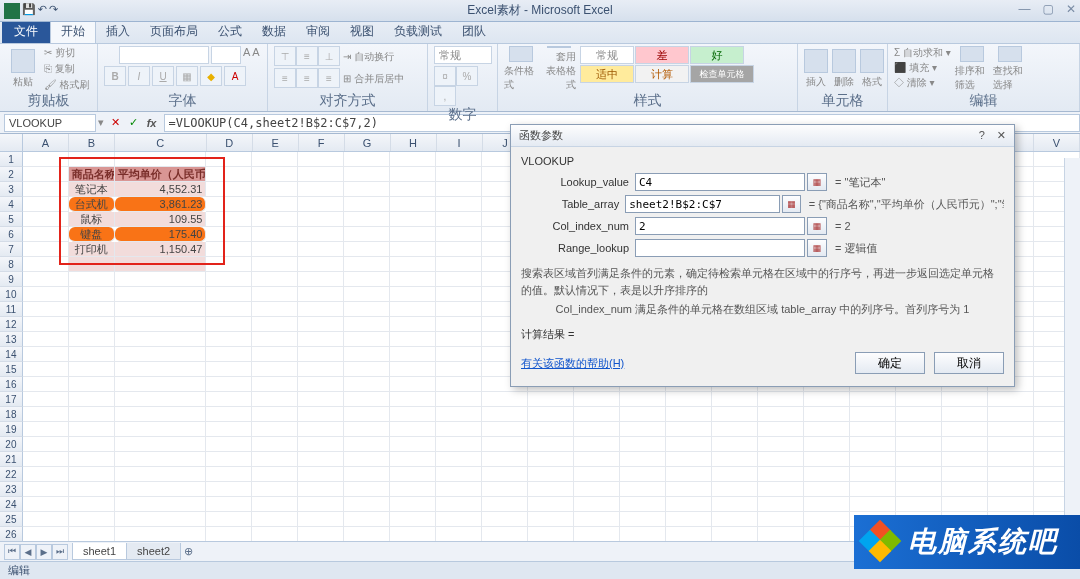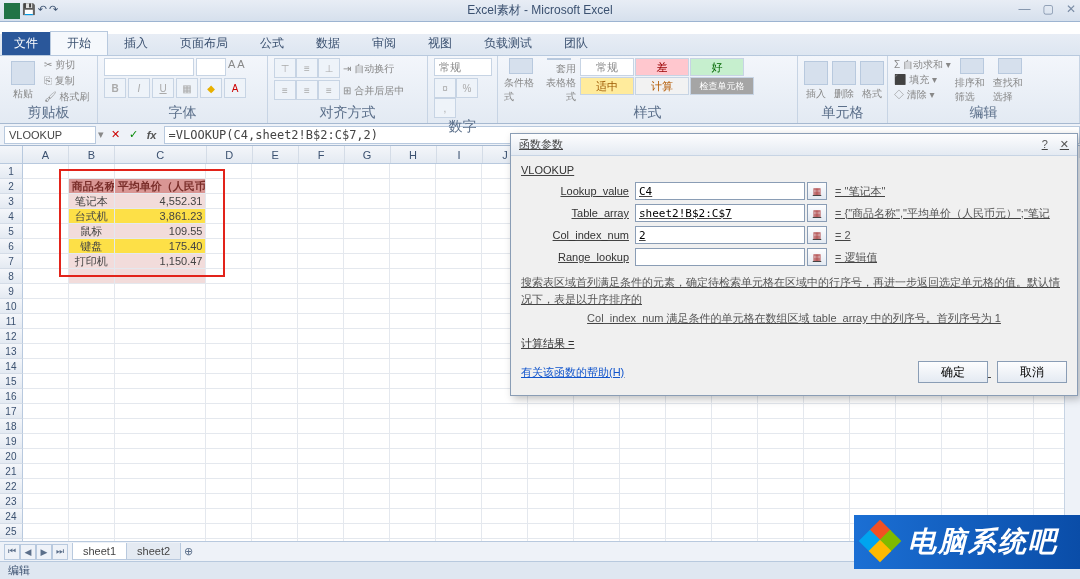--- a/index.html
+++ b/index.html
@@ -1,22 +1,22 @@
 <!DOCTYPE html>
 <html><head>
 <meta charset="utf-8">
 <style>
 * { margin:0; padding:0; box-sizing:border-box; font-family:"Microsoft YaHei","SimSun",sans-serif; }
 body { background:#fff; width:1080px; height:579px; overflow:hidden; position:relative; font-size:11px; color:#444; }
 .titlebar { height:22px; background:linear-gradient(#e8edf5,#d6e0ed); display:flex; align-items:center; justify-content:center; position:relative; border-bottom:1px solid #9db4d1; }
 .titlebar .icon-l { position:absolute; left:4px; top:3px; display:flex; gap:2px; }
 .titlebar .wincontrols { position:absolute; right:4px; top:2px; display:flex; gap:12px; color:#7a8ca5; font-size:12px; }
-.ribbon-tabs { height:22px; background:linear-gradient(#e8edf5,#dde6f1); display:flex; align-items:end; border-bottom:1px solid #b8c9de;margin-top:12px; }
+.ribbon-tabs { height:22px; background:linear-gradient(#e8edf5,#dde6f1); display:flex; align-items:end; border-bottom:1px solid #b8c9de; }
 .file-tab { background:#2a579a; color:#fff; padding:3px 12px; font-size:12px; margin-left:2px; }
-.tab { padding:3px 16px; font-size:12px; color:#3b5170; cursor:pointer; }
+.tab { padding:3px 10px; font-size:12px; color:#3b5170; cursor:pointer; }
 .tab.active { background:#f5f8fc; border:1px solid #b8c9de; border-bottom:none; }
 .ribbon { height:68px; background:linear-gradient(#f3f6fb,#e3eaf3); border-bottom:1px solid #a6b9d1; display:flex; }
 .rgroup { border-right:1px solid #c7d4e4; padding:2px 6px 0 6px; display:flex; flex-direction:column; justify-content:space-between; position:relative; }
 .rgroup .glabel { text-align:center; font-size:14px; color:#5b6f8a; padding-bottom:1px; }
 .rcontent { flex:1; display:flex; gap:4px; align-items:flex-start; font-size:11px; color:#888; }
 .btn-ghost { width:22px; height:20px; border:1px solid #c7d4e4; background:#eef3f9; display:inline-flex; align-items:center; justify-content:center; color:#aaa; font-size:10px; }
 .combo { height:18px; border:1px solid #c7d4e4; background:#fff; padding:0 4px; font-size:11px; color:#888; display:inline-flex; align-items:center; }
 .bigbtn { width:34px; height:46px; display:flex; flex-direction:column; align-items:center; justify-content:center; gap:2px; color:#888; font-size:10px; }
 .bigbtn .ico { width:24px; height:24px; background:#d6e0ed; border:1px solid #b8c9de; }
 .formula-bar { height:22px; border-bottom:1px solid #a6b9d1; display:flex; align-items:center; background:#eef2f8; }
@@ -30,29 +30,29 @@
 .ch { width:48px; border-right:1px solid #d4dce7; text-align:center; font-size:11px; color:#3b5170; line-height:18px; }
 .ch.wide { width:96px; }
 .rows { position:relative; }
 .row { display:flex; height:15px; }
 .rh { width:24px; background:linear-gradient(#f4f6fa,#e4eaf2); border-right:1px solid #b8c9de; border-bottom:1px solid #d4dce7; text-align:center; font-size:10px; color:#3b5170; line-height:15px; }
 .cell { width:48px; border-right:1px solid #e4e8ee; border-bottom:1px solid #e4e8ee; font-size:11px; line-height:15px; padding:0 3px; overflow:hidden; white-space:nowrap; }
 .cell.wide { width:96px; }
 .redbox { position:absolute; border:2.5px solid #e2231a; pointer-events:none; }
 .pinkhdr { background:#d99694; color:#7a2e2a; font-weight:bold; text-align:center; }
 .pinkrow { background:#f2dcdb; }
-.pinkrow2 { background:#fde047; }
+.pinkrow2 { background:#f97316;border-radius:6px; }
 .tar { text-align:right; }
 .sheet-tabs { position:absolute; bottom:18px; left:0; right:0; height:20px; background:#eef2f8; border-top:1px solid #b8c9de; display:flex; align-items:center; font-size:11px; }
 .sheet-tabs .nav { display:flex; gap:0; margin:0 4px; }
 .sheet-tabs .nav span { width:16px; height:16px; border:1px solid #b8c9de; display:inline-flex; align-items:center; justify-content:center; color:#5b6f8a; cursor:pointer; font-size:9px; }
 .stab { padding:2px 10px; background:#fff; border:1px solid #b8c9de; border-top:none; margin-right:-1px; cursor:pointer; }
 .stab.inactive { background:#e4eaf2; }
 .statusbar { position:absolute; bottom:0; left:0; right:0; height:18px; background:#dfe7f1; border-top:1px solid #b8c9de; display:flex; align-items:center; padding:0 8px; font-size:11px; color:#3b5170; }
-.dialog { position:absolute; left:510px; top:133px; width:568px; background:#f0f0f0; border:1px solid #8a9db5; box-shadow:3px 3px 8px rgba(0,0,0,0.25); font-size:11px;text-decoration:underline; }
+.dialog { position:absolute; left:510px; top:124px; width:505px; background:#f0f0f0; border:1px solid #8a9db5; box-shadow:3px 3px 8px rgba(0,0,0,0.25); font-size:11px; }
 .dialog .dtitle { height:22px; background:linear-gradient(#fdfdfe,#e4eaf2); border-bottom:1px solid #c7d4e4; display:flex; align-items:center; padding:0 8px; justify-content:space-between; }
 .dialog .dtitle .r { display:flex; gap:12px; color:#555; }
 .dialog .body { padding:8px 10px 6px 10px; }
 .dialog .fname { color:#333; margin-bottom:6px; }
 .dialog .frow { display:flex; align-items:center; margin-bottom:4px; }
 .dialog .flabel { width:114px; text-align:right; padding-right:6px; color:#333; }
 .dialog .finput { width:170px; height:18px; border:1px solid #8a9db5; background:#fff; padding:0 3px; font-family:Consolas,monospace; font-size:11px; }
 .dialog .refbtn { width:20px; height:18px; border:1px solid #8a9db5; background:linear-gradient(#fdfdfe,#e4eaf2); margin-left:2px; display:inline-flex; align-items:center; justify-content:center; font-size:9px; color:#a33; cursor:pointer; }
 .dialog .fresult { margin-left:8px; color:#555; font-size:11px; white-space:nowrap; overflow:hidden; }
 .dialog .desc { color:#555; margin:8px 0 4px 0; line-height:1.5; }
@@ -107,21 +107,21 @@
       <div style="display:flex;flex-direction:column;gap:2px;font-size:10px;">
         <span>✂ <span>剪切</span></span>
         <span>⎘ <span>复制</span></span>
         <span>🖌 <span>格式刷</span></span>
       </div>
     </div>
     <div class="glabel">剪贴板</div>
   </div>
   <div class="rgroup" style="width:170px;">
     <div class="rcontent" style="flex-direction:column;gap:2px;">
-      <div style="display:flex;gap:2px;">
+      <div style="display:flex;gap:2px;margin-left:15px;">
           <span class="combo" style="width:90px;"></span>
           <span class="combo" style="width:30px;"></span>
           <span>A  A</span>
         </div>
       <div style="display:flex;gap:2px;">
         <span class="btn-ghost">
             <b>B</b>
           </span>
         <span class="btn-ghost">
             <i>I</i>

